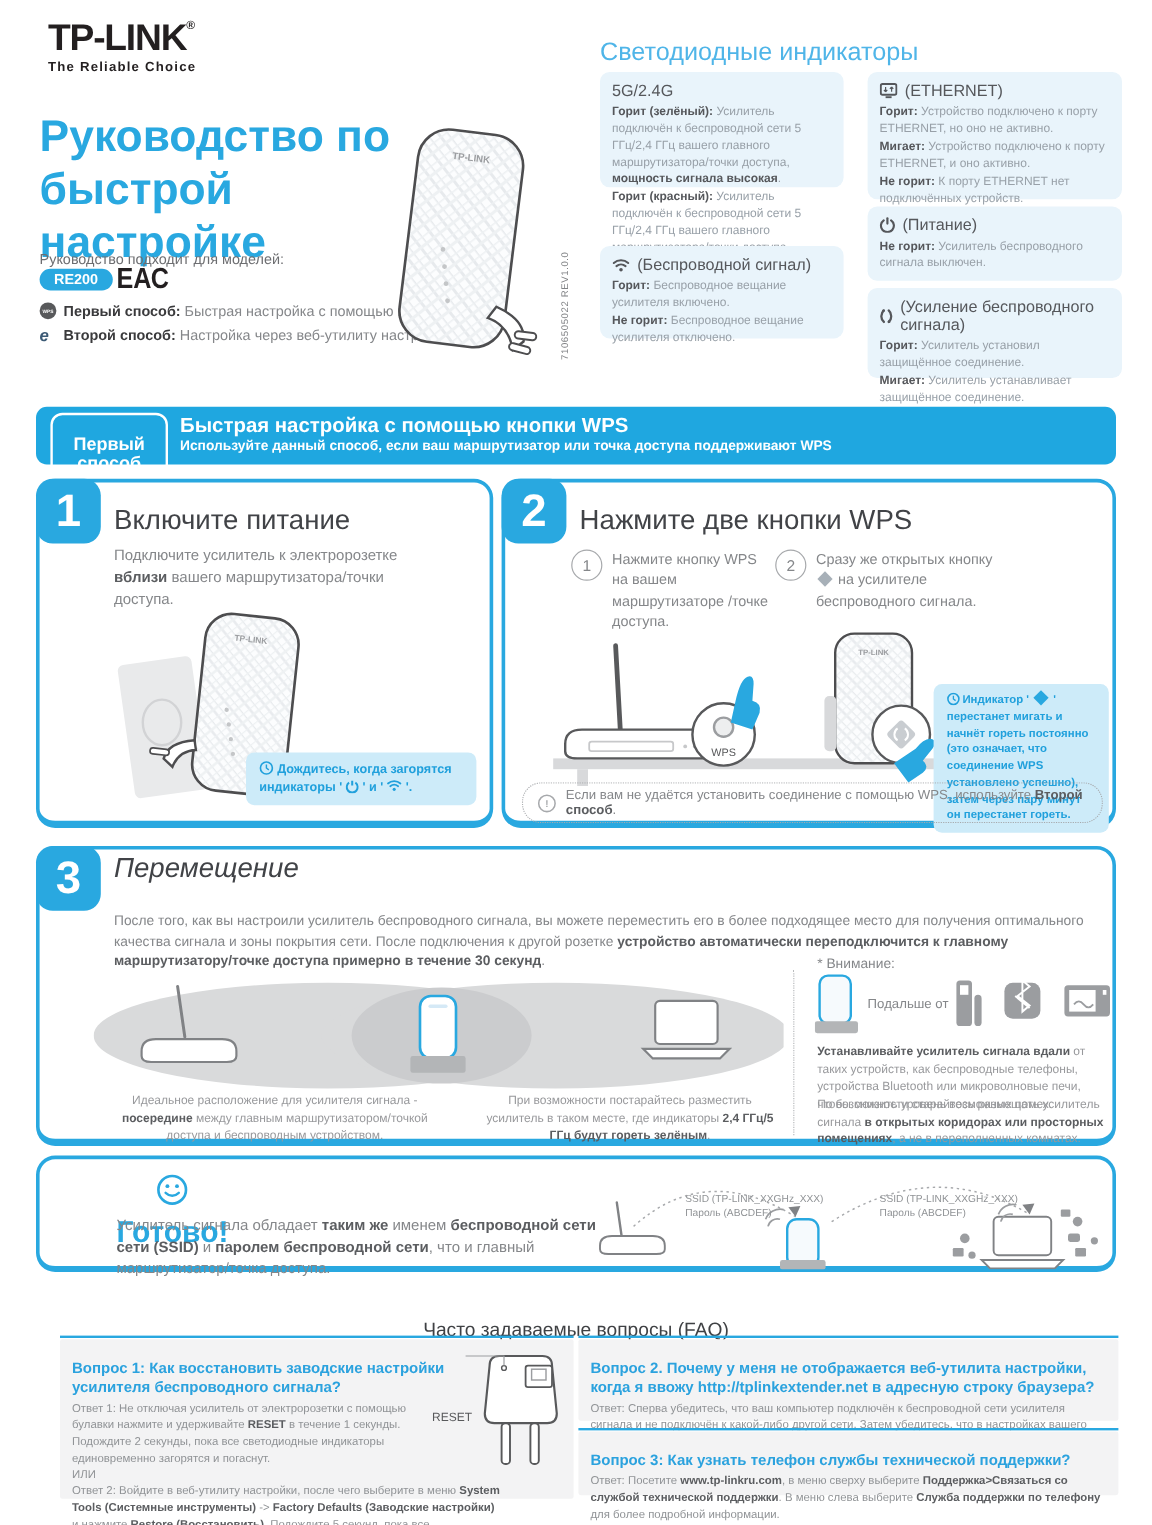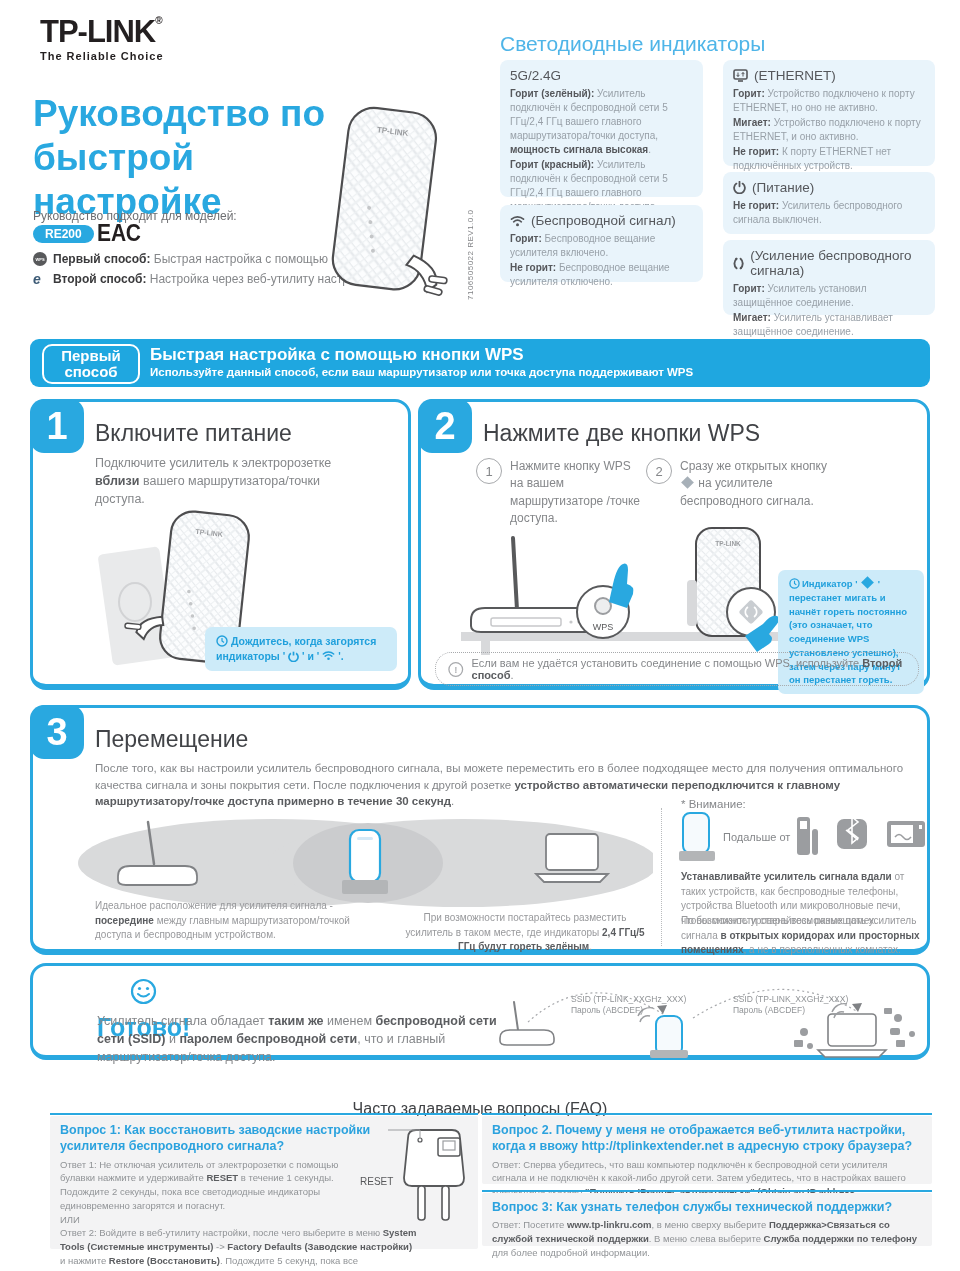--- a/index.html
+++ b/index.html
@@ -20,21 +20,21 @@
   .side-code{font-size:8px;color:#808285;letter-spacing:.5px;transform:rotate(-90deg);transform-origin:left top;white-space:nowrap;}
   
   .led-heading{font-size:21px;font-weight:300;color:#4FB5E8;}
   .led-card{background:#E9F4FB;border-radius:8px;padding:8px 10px;box-sizing:border-box;}
   .led-title{font-size:13.5px;color:#55575B;margin-bottom:4px;display:flex;align-items:center;gap:6px;}
   .state{font-size:10px;line-height:1.4;color:#98A0A8;margin:0 0 1px;}
   .state b{color:#55575B;}
   
   .banner{background:#1FA7E0;border-radius:9px;}
   .banner-tab{border:2.5px solid #fff;border-radius:10px;color:#fff;font-weight:bold;font-size:15px;
-              line-height:16px;text-align:center;padding:2px 10px;}
+              line-height:16px;text-align:center;padding:17px 10px;}
   .banner-title{color:#fff;font-weight:bold;font-size:17px;}
   .banner-sub{color:#fff;font-weight:bold;font-size:11.5px;}
   
   .step-box{border:3px solid #29A8E0;border-bottom-width:6px;border-radius:16px;background:#fff;box-sizing:border-box;}
   .num-tile{background:#29A8E0;color:#fff;font-size:38px;font-weight:bold;width:54px;height:54px;
             border-radius:14px;display:flex;align-items:center;justify-content:center;}
   .step-title{font-size:23px;color:#414347;}
   .body-txt{font-size:12.5px;line-height:1.45;color:#85878A;}
   .body-txt b,.cap b{color:#5B5D60;}
   .hint{background:#CDEBF9;border-radius:7px;color:#20A0DC;font-size:10.5px;font-weight:bold;line-height:1.45;padding:7px 11px;box-sizing:border-box;}
@@ -48,21 +48,21 @@
   .dotted-v{border-left:1.5px dotted #B9BBBD;}
   .diamond{display:inline-block;width:9px;height:9px;background:#A7B0B8;transform:rotate(45deg);margin:0 3px;}
   .diamond.blue{background:#29A8E0;}
   
   .done-title{font-size:25px;font-weight:bold;color:#29A8E0;}
   .ssid-label{font-size:8.5px;color:#909396;line-height:1.3;}
   
   .faq-heading{font-size:16px;color:#3F4144;}
   .faq-block{background:#F3F3F4;border-radius:2px;padding:6px 10px;box-sizing:border-box;}
   .faq-line{height:2px;background:#29A8E0;}
-  .q{font-size:12.5px;font-weight:bold;color:#2BA2DE;line-height:1.3;margin:0 0 3px;}
+  .q{font-size:12.5px;font-weight:bold;color:#2BA2DE;line-height:1.3;margin:10px 0 3px;}
   .a{font-size:9.5px;line-height:1.45;color:#909396;margin:0;}
   .a b{color:#5B5D60;}
   svg{display:block;}
 </style>
 </head>
 <body>
 
 <div id="page">
 
   <div class="abs" style="left:40px;top:14px;">
@@ -105,21 +105,21 @@
         <circle cx="67" cy="150" r="2" fill="#C4C6C8"></circle>
       <path d="M108 150 q26 8 26 26 l-8 8 q-6-20-24-24 z" fill="#fff" stroke="#4D4D4F" stroke-width="2"></path>
       <rect x="126" y="168" width="18" height="6" rx="3" fill="#fff" stroke="#4D4D4F" stroke-width="1.6"></rect>
       <rect x="123" y="178" width="18" height="6" rx="3" fill="#fff" stroke="#4D4D4F" stroke-width="1.6" transform="rotate(8 123 178)"></rect>
     </g>
   </svg>
   <div class="abs side-code" style="left:466px;top:300px;">7106505022    REV1.0.0</div>
 
   <div class="abs led-heading" style="left:500px;top:32px;">Светодиодные индикаторы</div>
 
-  <div class="abs led-card" style="left:500px;top:60px;width:203px;height:137px;">
+  <div class="abs led-card" style="left:500px;top:60px;width:203px;height:96px;">
     <div class="led-title">
         <span>5G/2.4G</span>
       </div>
     <p class="state"><b>Горит (зелёный): </b><span>Усилитель подключён к беспроводной сети 5 ГГц/2,4 ГГц вашего главного маршрутизатора/точки доступа, </span><b>мощность сигнала высокая</b><span>.</span></p>
     <p class="state"><b>Горит (красный): </b><span>Усилитель подключён к беспроводной сети 5 ГГц/2,4 ГГц вашего главного маршрутизатора/точки доступа, </span><b>сигнал слабый</b><span>.</span></p>
     <p class="state"><b>Не горит: </b><span>Усилитель не подключён к вашему главному маршрутизатору/точке доступа.</span></p>
   </div>
 
   <div class="abs led-card" style="left:500px;top:205px;width:203px;height:77px;">
     <div class="led-title">
@@ -271,39 +271,39 @@
       <svg width="17" height="17" viewBox="0 0 17 17">
           <circle cx="8.5" cy="8.5" r="7.5" fill="none" stroke="#A7A9AC" stroke-width="1.4"></circle>
           <text x="8.5" y="12" font-size="9" fill="#A7A9AC" text-anchor="middle" font-family="Liberation Sans,sans-serif" font-weight="bold">!</text>
         </svg>
       <span><span>Если вам не удаётся установить соединение с помощью WPS, используйте </span><b>Второй способ</b><span>.</span></span>
     </div>
   </div>
 
   <div class="abs step-box" style="left:30px;top:705px;width:900px;height:250px;">
     <div class="abs num-tile" style="left:-3px;top:-3px;">3</div>
-    <div class="abs step-title" style="left:62px;top:18px;">Перемещение</div>
+    <div class="abs step-title" style="left:62px;top:2px;font-style:italic;">Перемещение</div>
     <p class="abs body-txt" style="left:62px;top:52px;width:812px;margin:0;font-size:11.5px;"><span>После того, как вы настроили усилитель беспроводного сигнала, вы можете переместить его в более подходящее место для получения оптимального качества сигнала и зоны покрытия сети. После подключения к другой розетке </span><b>устройство автоматически переподключится к главному маршрутизатору/точке доступа примерно в течение 30 секунд</b><span>.</span></p>
 
     <svg class="abs" style="left:45px;top:100px;" width="575" height="105" viewBox="0 0 575 105">
       <ellipse cx="195" cy="55" rx="195" ry="44" fill="#D9DADB"></ellipse>
       <ellipse cx="385" cy="55" rx="195" ry="44" fill="#D9DADB"></ellipse>
       <ellipse cx="290" cy="55" rx="75" ry="40" fill="#CBCCCE"></ellipse>
       <path d="M70 14 L76 56" stroke="#808285" stroke-width="2.5" stroke-linecap="round"></path>
       <path d="M40 68 q0-10 12-10 h55 q12 0 12 10 v4 q0 5-8 5 h-63 q-8 0-8-5 z" fill="#fff" stroke="#808285" stroke-width="1.8"></path>
       <g>
         <rect x="272" y="22" width="30" height="52" rx="9" fill="#fff" stroke="#29A8E0" stroke-width="2.2"></rect>
         <rect x="279" y="29" width="16" height="3" rx="1.5" fill="#D5E9F6"></rect>
         <rect x="264" y="72" width="46" height="14" rx="2" fill="#B3B5B7"></rect>
       </g>
       <rect x="468" y="26" width="52" height="36" rx="4" fill="#fff" stroke="#808285" stroke-width="1.8"></rect>
       <path d="M458 66 h72 l-8 8 h-56 z" fill="#fff" stroke="#808285" stroke-width="1.8"></path>
     </svg>
 
-    <p class="abs cap" style="left:62px;top:191px;width:268px;margin:0;"><span>Идеальное расположение для усилителя сигнала - </span><b>посередине</b><span> между главным маршрутизатором/точкой доступа и беспроводным устройством.</span></p>
+    <p class="abs cap" style="left:62px;top:203px;width:268px;margin:0;text-align:center;"><span>Идеальное расположение для усилителя сигнала - </span><b>посередине</b><span> между главным маршрутизатором/точкой доступа и беспроводным устройством.</span></p>
     <p class="abs cap" style="left:368px;top:203px;width:248px;margin:0;text-align:center;"><span>При возможности постарайтесь разместить усилитель в таком месте, где индикаторы </span><b>2,4 ГГц/5 ГГц будут гореть зелёным</b><span>.</span></p>
 
     <div class="abs dotted-v" style="left:628px;top:100px;height:138px;"></div>
 
     <div class="abs cap" style="left:648px;top:88px;font-size:11.5px;color:#85878A;">* Внимание:</div>
     <svg class="abs" style="left:646px;top:103px;" width="252" height="52" viewBox="0 0 252 52">
       <rect x="4" y="2" width="26" height="40" rx="7" fill="#F6FAFD" stroke="#29A8E0" stroke-width="2"></rect>
       <rect x="0" y="40" width="36" height="10" rx="2" fill="#B3B5B7"></rect>
       <g fill="#9B9DA0">
         <rect x="118" y="6" width="13" height="38" rx="3"></rect>

